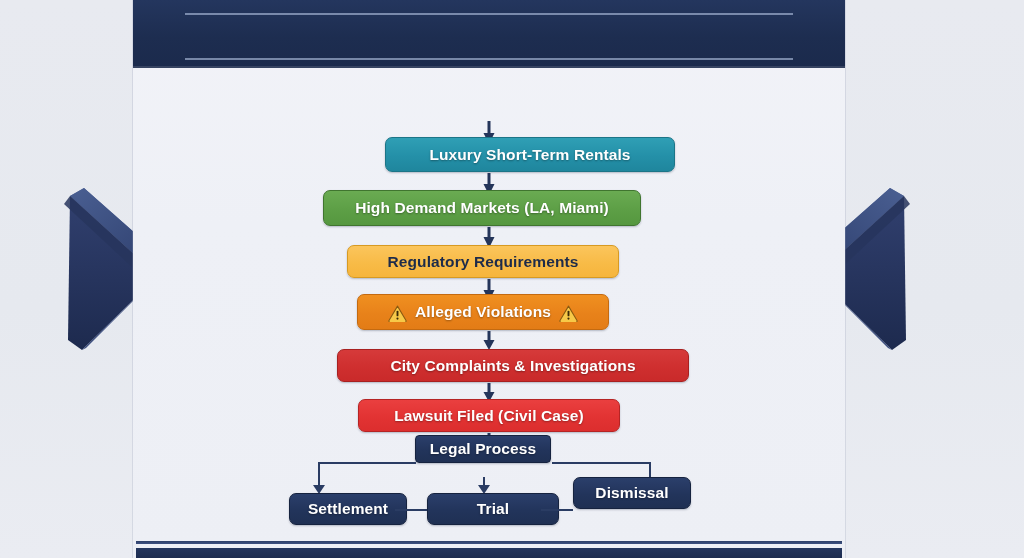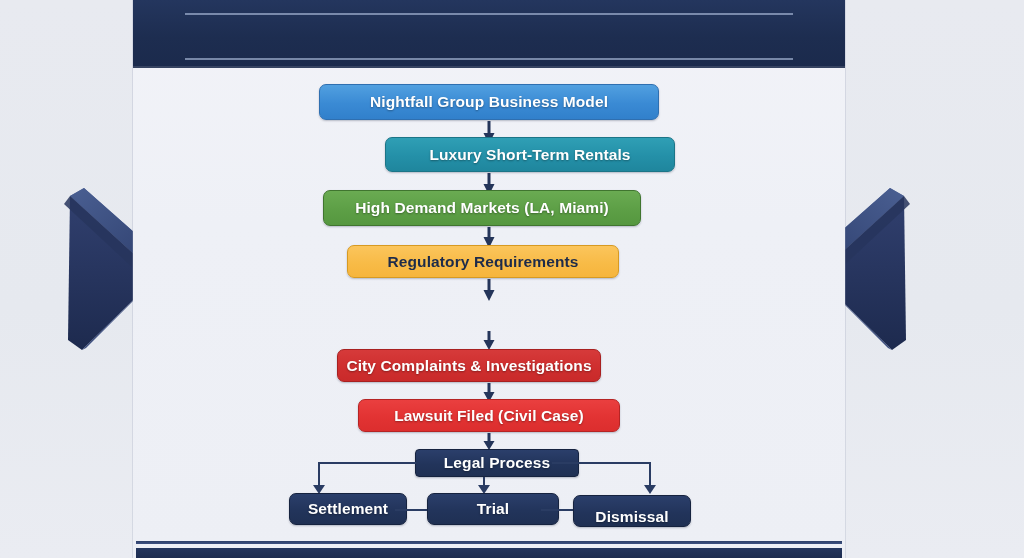--- a/index.html
+++ b/index.html
@@ -227,23 +227,20 @@
     </svg>
   </div>
 
   <div id="slide">
 
     <div id="header">
       <div id="header-rule-top"></div>
       <div id="header-rule-bottom"></div>
     </div>
 
-    <div class="node node-blue" style="left:186px; top:84px; width:340px; height:36px;">
-      <span>Nightfall Group Business Model</span>
-    </div>
 
     <div class="arrow-v" style="left:346px; top:121px; height:24px;">
       <svg viewBox="0 0 20 24">
           <path d="M8.5 0 h3 v12 h4 L10 23 L4.5 12 h4 Z" fill="#24355a"></path>
         </svg>
     </div>
 
     <div class="node node-teal" style="left:211px; top:137px; width:290px; height:35px;">
       <span>Luxury Short-Term Rentals</span>
     </div>
@@ -267,48 +264,65 @@
     <div class="node node-amber" style="left:214px; top:245px; width:272px; height:33px;">
       <span>Regulatory Requirements</span>
     </div>
 
     <div class="arrow-v" style="left:346px; top:279px; height:23px;">
       <svg viewBox="0 0 20 23">
           <path d="M8.5 0 h3 v11 h4 L10 22 L4.5 11 h4 Z" fill="#24355a"></path>
         </svg>
     </div>
 
+    <div class="node node-orange" style="left:224px; top:294px; width:252px; height:36px;">
+      <span class="warn-ico">
+        <svg viewBox="0 0 20 18">
+          <path d="M10 1.2 L19 16.4 a1.6 1.6 0 0 1-1.4 2.2 H2.4 A1.6 1.6 0 0 1 1 16.4 Z" fill="#f7c948" stroke="#8a5a10" stroke-width="1.1" stroke-linejoin="round"></path>
+          <rect x="9" y="6" width="2" height="6" rx="1" fill="#3a2a08"></rect>
+          <circle cx="10" cy="14.4" r="1.15" fill="#3a2a08"></circle>
+        </svg>
+      </span>
+      <span>Alleged Violations</span>
+      <span class="warn-ico">
+        <svg viewBox="0 0 20 18">
+          <path d="M10 1.2 L19 16.4 a1.6 1.6 0 0 1-1.4 2.2 H2.4 A1.6 1.6 0 0 1 1 16.4 Z" fill="#f7c948" stroke="#8a5a10" stroke-width="1.1" stroke-linejoin="round"></path>
+          <rect x="9" y="6" width="2" height="6" rx="1" fill="#3a2a08"></rect>
+          <circle cx="10" cy="14.4" r="1.15" fill="#3a2a08"></circle>
+        </svg>
+      </span>
+    </div>
 
     <div class="arrow-v" style="left:346px; top:331px; height:20px;">
       <svg viewBox="0 0 20 20">
           <path d="M8.5 0 h3 v9 h4 L10 19 L4.5 9 h4 Z" fill="#24355a"></path>
         </svg>
     </div>
 
-    <div class="node node-red" style="left:204px; top:349px; width:264px; height:33px;">
+    <div class="node node-red" style="left:204px; top:349px; width:352px; height:33px;">
       <span>City Complaints &amp; Investigations</span>
     </div>
 
     <div class="arrow-v" style="left:346px; top:383px; height:20px;">
       <svg viewBox="0 0 20 20">
           <path d="M8.5 0 h3 v9 h4 L10 19 L4.5 9 h4 Z" fill="#24355a"></path>
         </svg>
     </div>
 
     <div class="node node-red-bright" style="left:225px; top:399px; width:262px; height:33px;">
       <span>Lawsuit Filed (Civil Case)</span>
     </div>
 
     <div class="arrow-v" style="left:346px; top:433px; height:18px;">
       <svg viewBox="0 0 20 18">
           <path d="M8.5 0 h3 v8 h4 L10 17 L4.5 8 h4 Z" fill="#24355a"></path>
         </svg>
     </div>
 
-    <div class="node node-navy" style="left:282px; top:449px; width:164px; height:28px;align-items:center;">
+    <div class="node node-navy" style="left:282px; top:435px; width:136px; height:28px;align-items:center;">
       <span>Legal Process</span>
     </div>
 
     <div class="line-h" style="left:185px; top:462px; width:98px;"></div>
     <div class="line-v" style="left:185px; top:462px; height:24px;"></div>
     <div class="arrow-head-down" style="left:180px; top:485px;"></div>
 
     <div class="line-v" style="left:350px; top:477px; height:9px;"></div>
     <div class="arrow-head-down" style="left:345px; top:485px;"></div>
 
@@ -321,20 +335,20 @@
     </div>
 
     <div class="line-h" style="left:262px; top:509px; width:32px;"></div>
 
     <div class="node node-navy-round" style="left:294px; top:493px; width:132px; height:32px;">
       <span>Trial</span>
     </div>
 
     <div class="line-h" style="left:408px; top:509px; width:32px;"></div>
 
-    <div class="node node-navy-round" style="left:440px; top:495px; width:118px; height:32px;align-items:flex-end;">
+    <div class="node node-navy-round" style="left:440px; top:477px; width:118px; height:32px;">
       <span>Dismissal</span>
     </div>
 
     <div id="footer-rule"></div>
     <div id="footer-bar"></div>
   </div>
 </div>
 
 </body></html>

